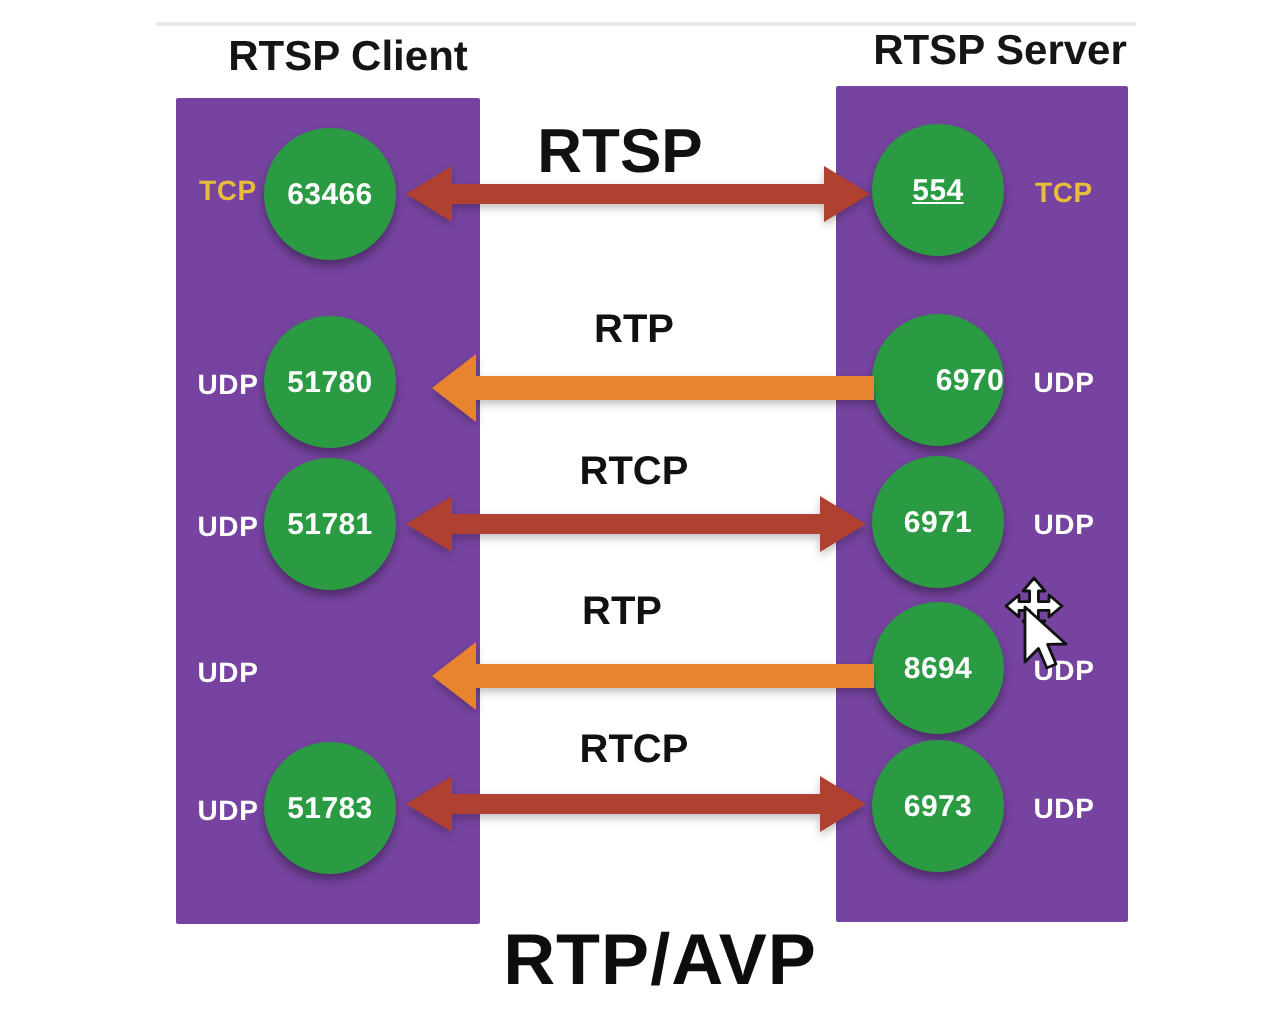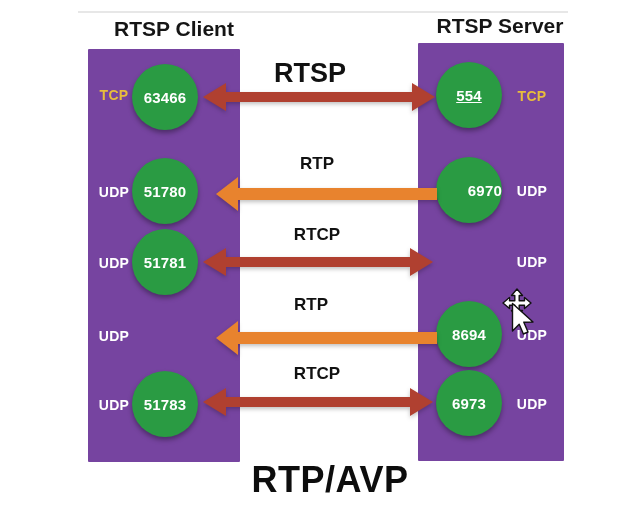--- a/index.html
+++ b/index.html
@@ -17,21 +17,21 @@
     position:absolute;width:66px;height:66px;border-radius:50%;
     background:var(--green);box-shadow:0 3px 5px rgba(0,0,0,0.35);
     display:flex;align-items:center;justify-content:center;
     color:#fff;font-weight:bold;font-size:15px;letter-spacing:0.2px;
   }
   .proto{
     position:absolute;width:44px;font-weight:bold;font-size:14px;color:#fff;
     text-align:center;letter-spacing:0.3px;
   }
   .conn-label{
-    position:absolute;font-weight:bold;font-size:17px;color:#111;
+    position:absolute;font-weight:bold;font-size:20px;color:#111;
     width:160px;text-align:center;white-space:nowrap;
   }
   .conn-arrow{
     position:absolute;display:flex;align-items:center;
     filter:drop-shadow(0 2px 2px rgba(0,0,0,0.25));
   }
   .conn-arrow .shaft{flex:1;background:var(--c);}
   .conn-arrow .head-left{width:0;height:0;border-top:var(--hh) solid transparent;border-bottom:var(--hh) solid transparent;border-right:var(--hw) solid var(--c);}
   .conn-arrow .head-right{width:0;height:0;border-top:var(--hh) solid transparent;border-bottom:var(--hh) solid transparent;border-left:var(--hw) solid var(--c);}
   .conn-arrow.red{--hh:14px;--hw:23px;}
@@ -77,31 +77,34 @@
   <div class="port-box" style="left:418px;top:43px;width:146px;height:418px;">
     <div class="proto" style="left: 92px; top: 45px; color: rgb(232, 189, 60);">TCP</div>
     <div class="port-circle" style="left:18px;top:19px;text-decoration:underline;">
         <span>554</span>
       </div>
     <div class="proto" style="left: 92px; top: 140px; color: rgb(255, 255, 255);">UDP</div>
     <div class="port-circle" style="left:18px;top:114px;justify-content:flex-end;">
         <span>6970</span>
       </div>
     <div class="proto" style="left: 92px; top: 211px; color: rgb(255, 255, 255);">UDP</div>
+    <div class="port-circle" style="left:18px;top:185px;">
+        <span>6971</span>
+      </div>
     <div class="proto" style="left: 92px; top: 284px; color: rgb(255, 255, 255);">UDP</div>
     <div class="port-circle" style="left:18px;top:258px;">
         <span>8694</span>
       </div>
     <div class="proto" style="left: 92px; top: 353px; color: rgb(255, 255, 255);">UDP</div>
     <div class="port-circle" style="left:18px;top:327px;">
         <span>6973</span>
       </div>
   </div>
 
-  <div class="conn-label" style="left:230px;top:58px;font-size:27px;">RTSP</div>
+  <div class="conn-label" style="left:230px;top:58px;font-size:31px;">RTSP</div>
   <div class="conn-label" style="left:237px;top:154px;">RTP</div>
   <div class="conn-label" style="left:237px;top:225px;">RTCP</div>
   <div class="conn-label" style="left:231px;top:295px;">RTP</div>
   <div class="conn-label" style="left:237px;top:364px;">RTCP</div>
 
   <div class="conn-arrow red" style="left: 203px; top: 83px; width: 232px; height: 28px; --c: #b04030;">
     <span class="head-left"></span>
       <span class="shaft"></span>
       <span class="head-right"></span>
   </div>

